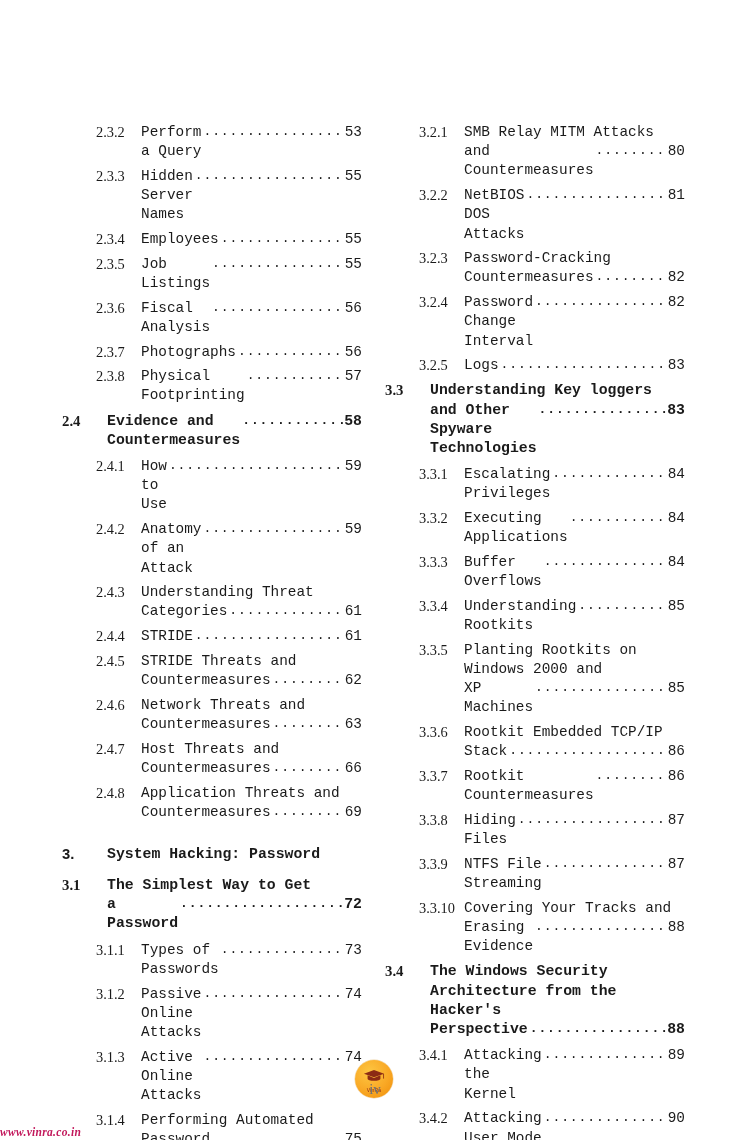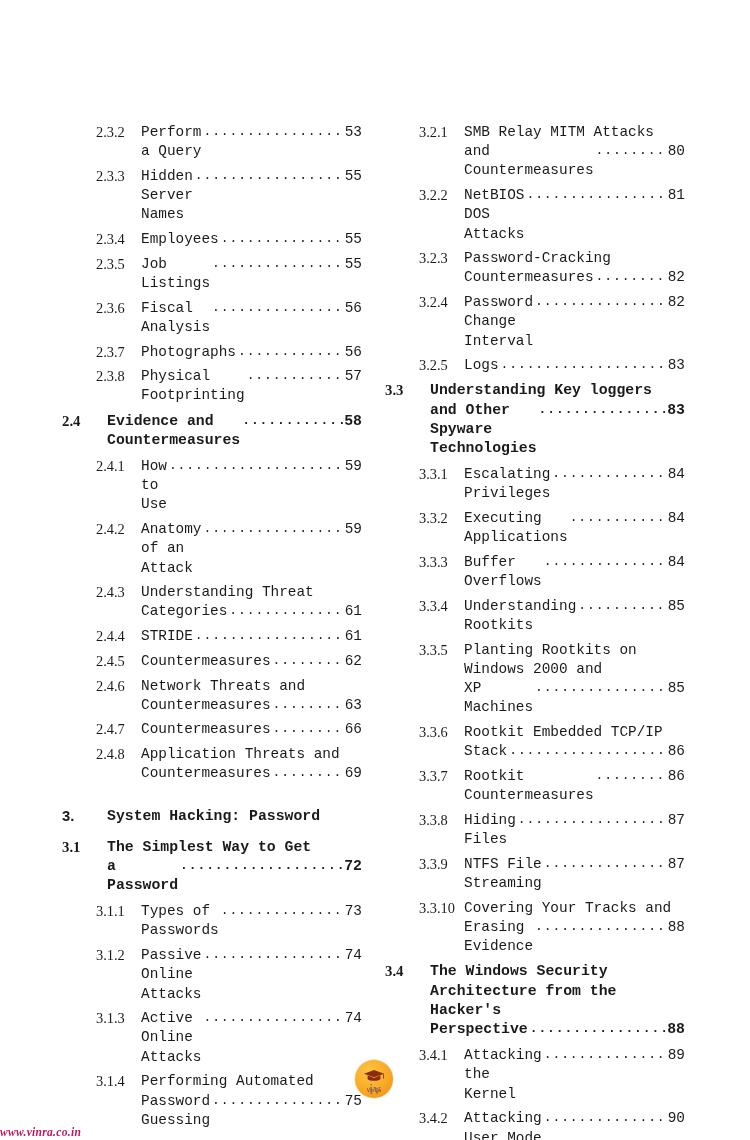--- a/index.html
+++ b/index.html
@@ -284,20 +284,23 @@
           <div class="line">
             <span class="txt">STRIDE</span>
             <span class="leader">........................................................................................................................................................................................................</span>
             <span class="pg">61</span>
           </div>
         </div>
       </div>
       <div class="entry lvl3">
         <div class="num">2.4.5</div>
         <div class="body">
+          <div class="line nolead">
+            <span class="txt">STRIDE Threats and</span>
+          </div>
           <div class="line">
             <span class="txt">Countermeasures</span>
             <span class="leader">........................................................................................................................................................................................................</span>
             <span class="pg">62</span>
           </div>
         </div>
       </div>
       <div class="entry lvl3">
         <div class="num">2.4.6</div>
         <div class="body">
@@ -307,20 +310,23 @@
           <div class="line">
             <span class="txt">Countermeasures</span>
             <span class="leader">........................................................................................................................................................................................................</span>
             <span class="pg">63</span>
           </div>
         </div>
       </div>
       <div class="entry lvl3">
         <div class="num">2.4.7</div>
         <div class="body">
+          <div class="line nolead">
+            <span class="txt">Host Threats and</span>
+          </div>
           <div class="line">
             <span class="txt">Countermeasures</span>
             <span class="leader">........................................................................................................................................................................................................</span>
             <span class="pg">66</span>
           </div>
         </div>
       </div>
       <div class="entry lvl3">
         <div class="num">2.4.8</div>
         <div class="body">

